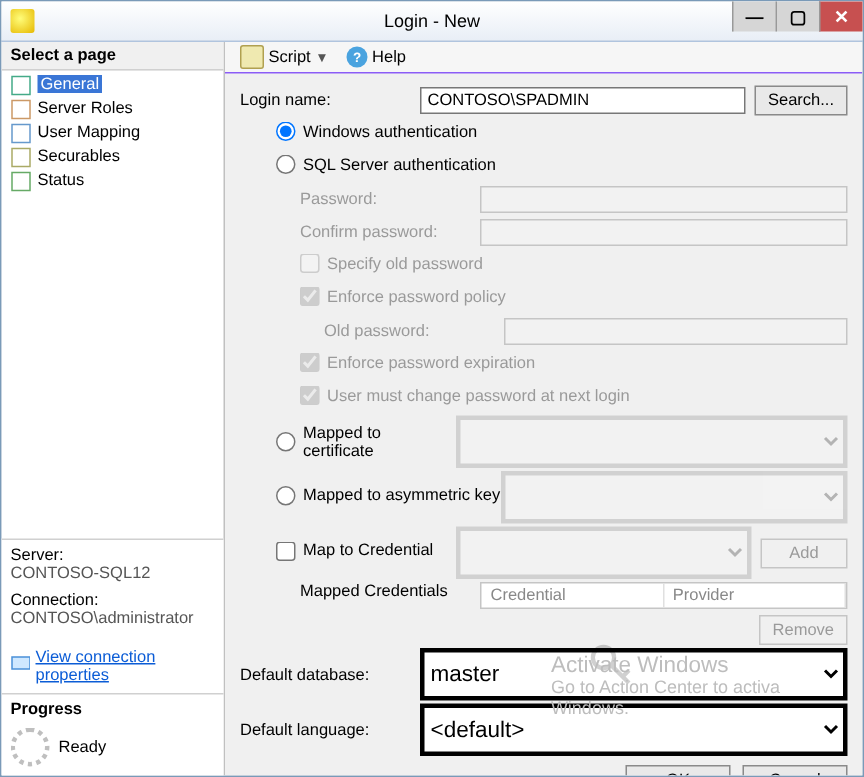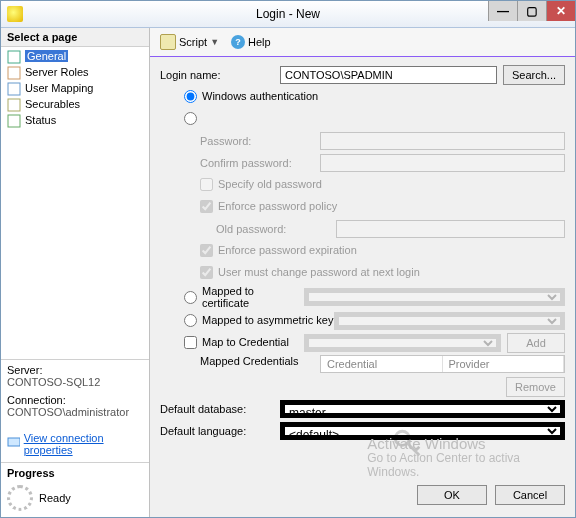--- a/index.html
+++ b/index.html
@@ -37,21 +37,21 @@
   .lbl-ind{padding-left:24px}
   .lbl-ind2{padding-left:40px}
   .ctrl-col{flex:1;display:flex;align-items:center;gap:6px}
   .txt{height:18px;border:1px solid #777;background:#fff;font-size:11px;padding:0 4px;flex:1;box-sizing:border-box}
   .txt.dis{background:#f2f2f2;border-color:#c5c5c5}
   .btn{height:20px;min-width:58px;background:#e9e9e9;border:1px solid #8a8a8a;font-size:11px;padding:0 8px;cursor:default}
   .btn.dis{color:#9a9a9a;border-color:#c5c5c5;background:#f0f0f0}
   .radio,.chk{display:inline-flex;align-items:center;gap:5px}
   .radio input,.chk input{margin:0}
   .chk.dis,.radio.dis{color:#9a9a9a}
-  .sel{height:18px;border:5px solid #000000;background:#fff;font-size:12px;flex:1}
+  .sel{height:35px;border:3px solid #000000;background:#fff;font-size:15px;flex:1}
   .sel.dis{background:#f4f4f4;border-color:#c5c5c5;color:#9a9a9a}
   .cred-box{flex:1;border:1px solid #c5c5c5;background:#fff;height:62px;position:relative}
   .cred-head{display:flex;font-size:11px;color:#888}
   .cred-head span{flex:1;padding:2px 6px;border-right:1px solid #e0e0e0}
   .bottom-btns{display:flex;justify-content:flex-end;gap:8px;padding:6px 0 8px}
   .watermark{position:absolute;right:55px;bottom:38px;color:#bdbdbd;font-size:12px;pointer-events:none;text-align:left;line-height:14px}
   .watermark .big{font-size:15px}
   .key-ic{position:absolute;right:150px;bottom:56px;width:34px;height:34px;opacity:.18;pointer-events:none}
 </style>
 </head>
@@ -151,20 +151,21 @@
           <label class="radio">
                 <input type="radio" checked="" style="">
                 <span>Windows authentication</span>
               </label>
         </div>
           </div>
         <div class="row">
             <div class="lbl-ind">
           <label class="radio">
                 <input type="radio" style="">
+                <span>SQL Server authentication</span>
               </label>
         </div>
           </div>
         <div class="row">
             <div class="lbl-col dis lbl-ind2">Password:</div>
           <div class="ctrl-col">
               <input class="txt dis" disabled="" style="">
             </div>
           </div>
         <div class="row">

